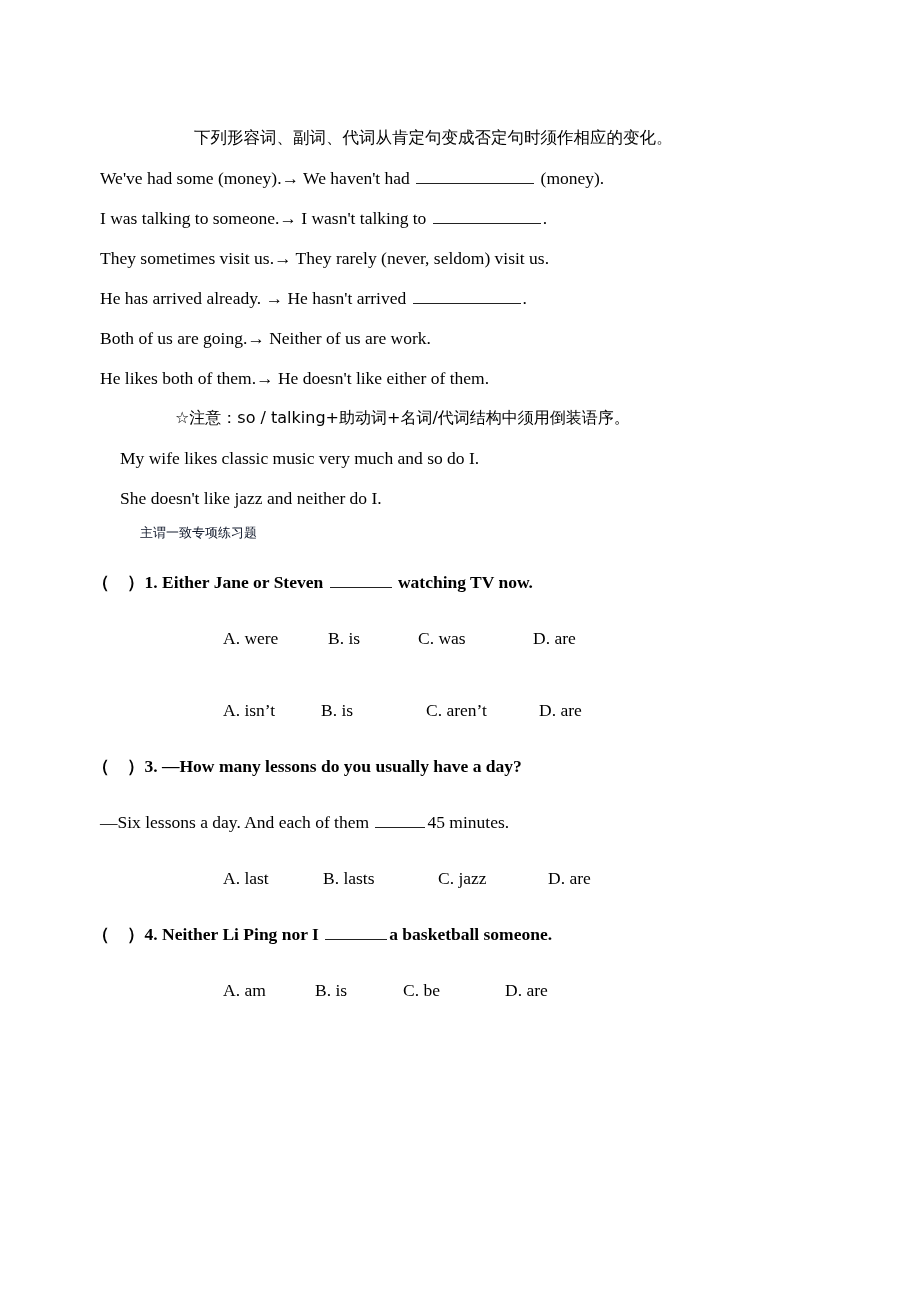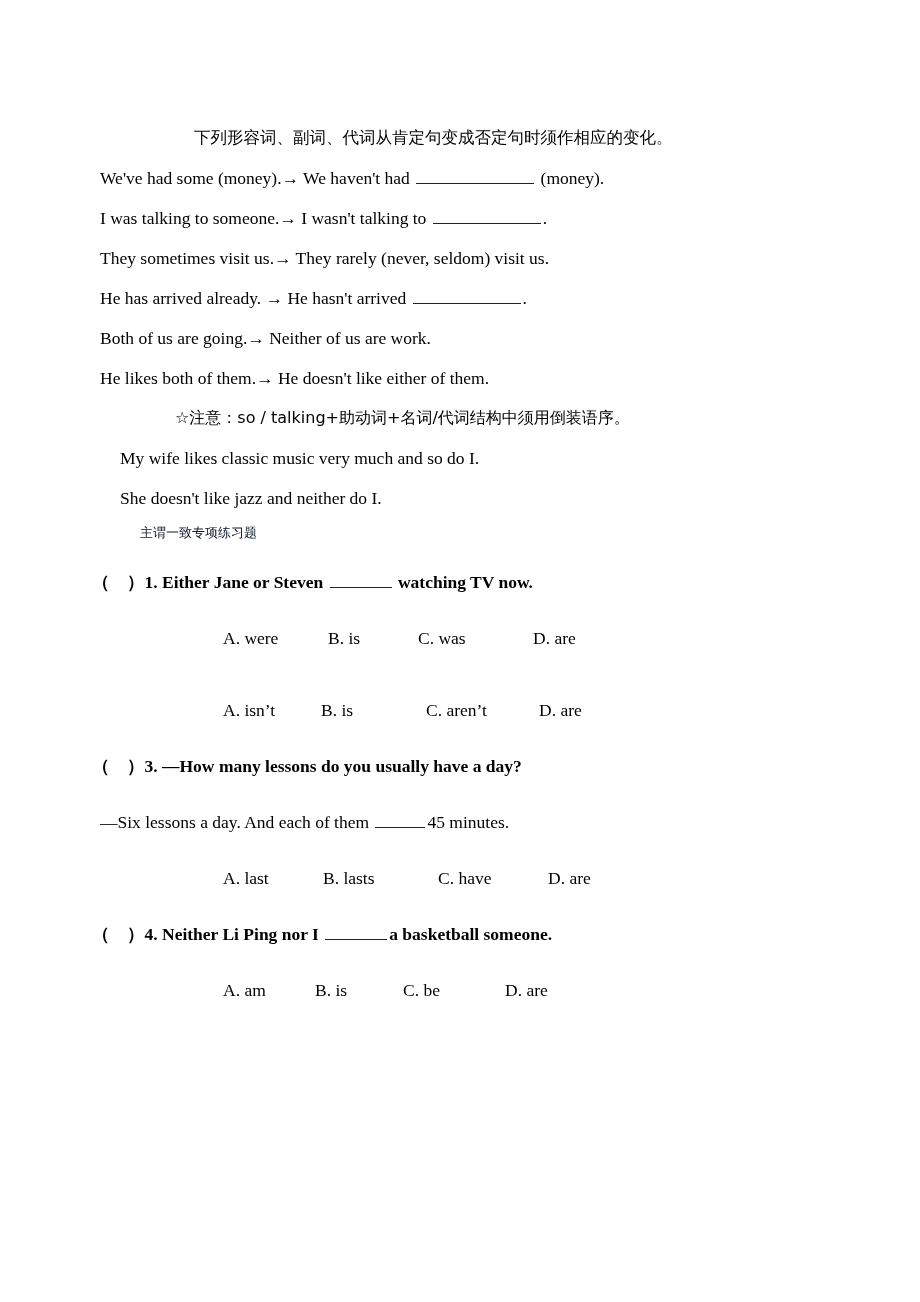--- a/index.html
+++ b/index.html
@@ -132,21 +132,21 @@
       <div class="line opt-row ind-opts"><span class="opt" style="width:98px">A. isn’t</span><span class="opt" style="width:105px">B. is</span><span class="opt" style="width:113px">C. aren’t</span><span class="opt">D. are</span></div>
     </div>
 
     <div class="sp-16"></div>
 
     <div class="qblock">
       <div class="line q-line ind-q"><span>（    ）</span><span>3.</span><span> —How many lessons do you usually have a day?</span></div>
       <div class="sp-16"></div>
       <div class="line q-line ind-qsub"><span>—Six lessons a day. And each of them </span><span class="blank blank-xs"></span><span>45 minutes.</span></div>
       <div class="sp-16"></div>
-      <div class="line opt-row ind-opts"><span class="opt" style="width:100px">A. last</span><span class="opt" style="width:115px">B. lasts</span><span class="opt" style="width:110px">C. have</span><span class="opt">D. are</span></div>
+      <div class="line opt-row ind-opts"><span class="opt" style="width:100px">A. last</span><span class="opt" style="width:115px">B. lasts</span><span class="opt" style="width:110px">C. jazz</span><span class="opt">D. are</span></div>
     </div>
 
     <div class="sp-16"></div>
 
     <div class="qblock">
       <div class="line q-line ind-q"><span>（    ）</span><span>4.</span><span> Neither Li Ping nor I </span><span class="blank blank-sm"></span><span>a basketball someone.</span></div>
       <div class="sp-16"></div>
       <div class="line opt-row ind-opts"><span class="opt" style="width:92px">A. am</span><span class="opt" style="width:88px">B. is</span><span class="opt" style="width:102px">C. be</span><span class="opt">D. are</span></div>
     </div>
 

